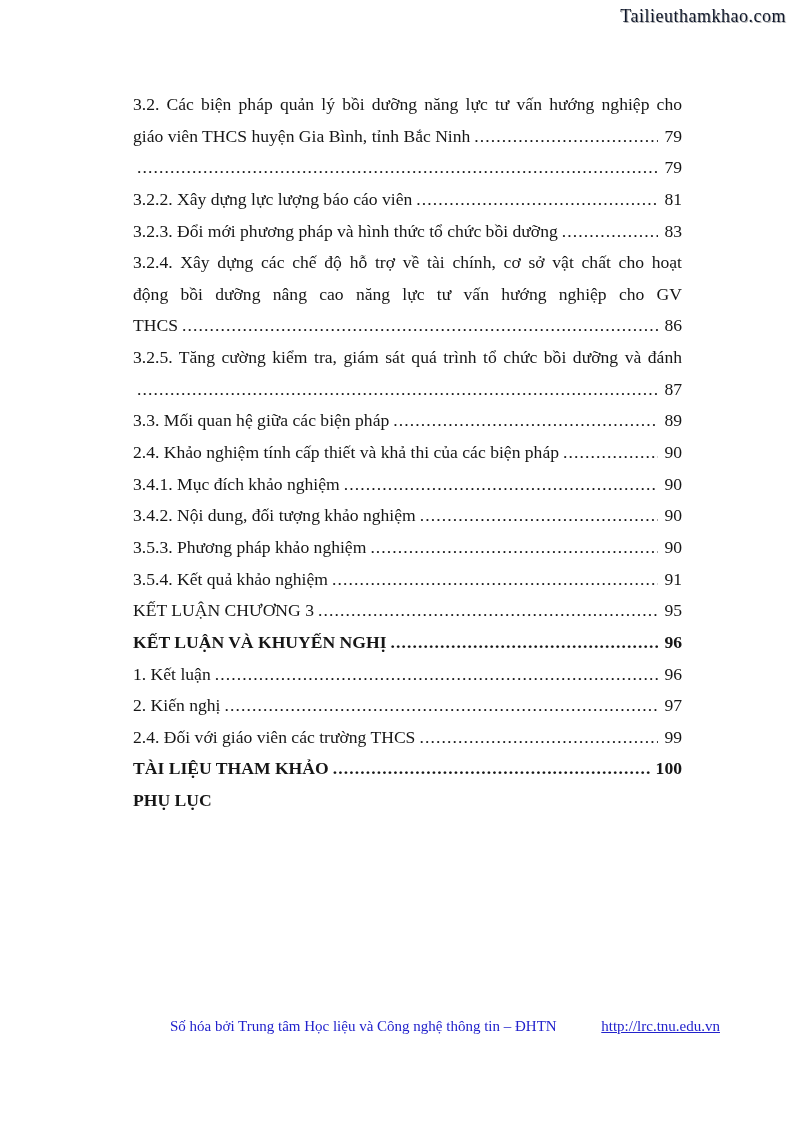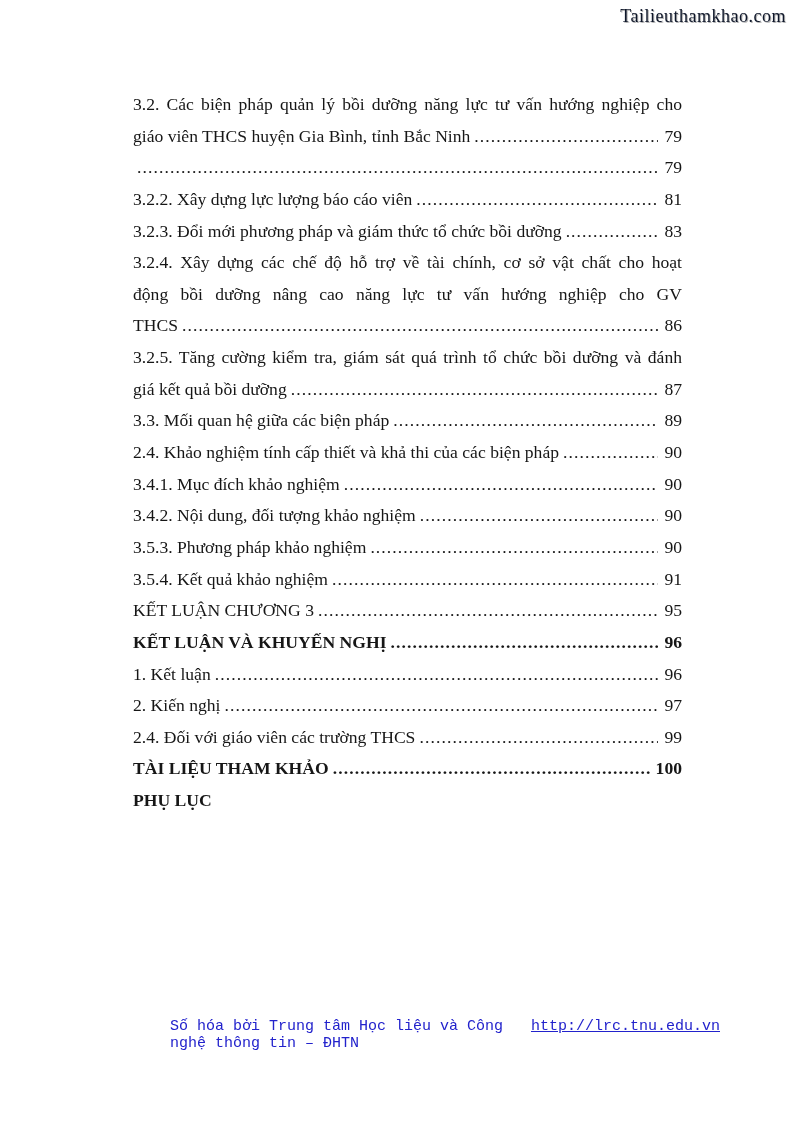--- a/index.html
+++ b/index.html
@@ -65,21 +65,20 @@
   }
   .footer{
     position:absolute;
     left:170px;top:1018px;
     width:550px;
     display:flex;
     justify-content:space-between;
     align-items:baseline;
     font-size:15px;
     color:var(--footer-blue);
-    font-family:Liberation Mono, monospace;
   }
   .footer-url{
     color:var(--footer-blue);
     text-decoration:underline;
     cursor:pointer;
   }
 </style>
 </head>
 <body>
 
@@ -105,21 +104,21 @@
       <span class="page-num">79</span>
     </div>
 
     <div class="toc-row">
       <span class="toc-text">3.2.2. Xây dựng lực lượng báo cáo viên</span>
       <span class="dots"></span>
       <span class="page-num">81</span>
     </div>
 
     <div class="toc-row">
-      <span class="toc-text">3.2.3. Đổi mới phương pháp và giám thức tổ chức bồi dưỡng</span>
+      <span class="toc-text">3.2.3. Đổi mới phương pháp và hình thức tổ chức bồi dưỡng</span>
       <span class="dots"></span>
       <span class="page-num">83</span>
     </div>
 
     <div class="toc-row justify">
       <span class="toc-text">3.2.4. Xây dựng các chế độ hỗ trợ về tài chính, cơ sở vật chất cho hoạt</span>
       
       
     </div>
 
@@ -135,21 +134,20 @@
       <span class="page-num">86</span>
     </div>
 
     <div class="toc-row justify">
       <span class="toc-text">3.2.5. Tăng cường kiểm tra, giám sát quá trình tổ chức bồi dưỡng và đánh</span>
       
       
     </div>
 
     <div class="toc-row">
-      <span class="toc-text">giá kết quả bồi dưỡng</span>
       <span class="dots"></span>
       <span class="page-num">87</span>
     </div>
 
     <div class="toc-row">
       <span class="toc-text">3.3. Mối quan hệ giữa các biện pháp</span>
       <span class="dots"></span>
       <span class="page-num">89</span>
     </div>
 

